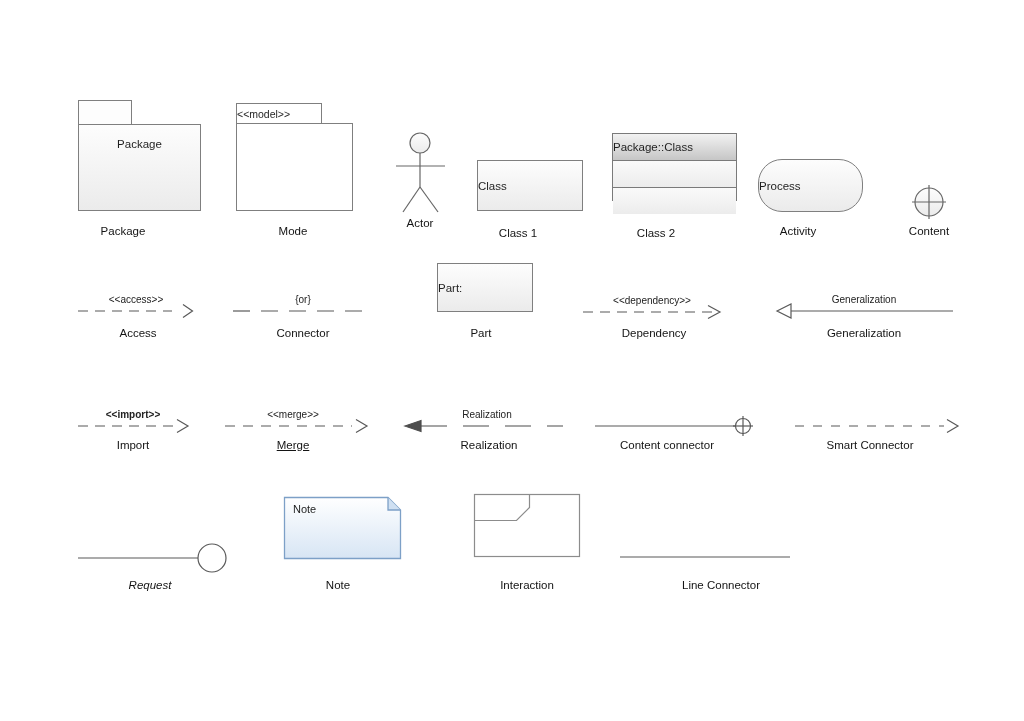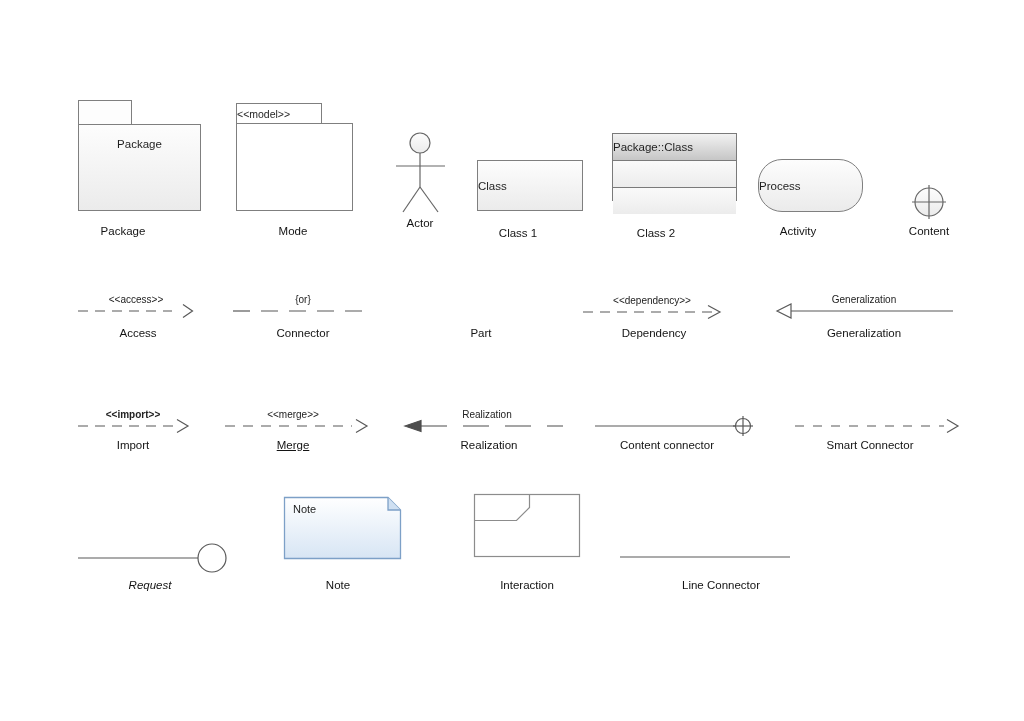--- a/index.html
+++ b/index.html
@@ -142,20 +142,23 @@
       <span>Package::Class</span>
     </div>
     <div style="height:26px;background:linear-gradient(#fafafa,#ececec);border-bottom:1px solid #7a7a7a;"></div>
     <div style="height:26px;background:linear-gradient(#fafafa,#ececec);"></div>
   </div>
 
   <div class="abs shape center" style="left:758px;top:159px;width:105px;height:53px;border-radius:24px;">
     <span>Process</span>
   </div>
 
+  <div class="abs shape center" style="left:437px;top:263px;width:96px;height:49px;">
+    <span>Part:</span>
+  </div>
 
   <div class="shape-text" style="left:293px;top:503px;font-size:11px;">Note</div>
 
   <div class="conn-label" style="left:136px;top:294px;">&lt;&lt;access&gt;&gt;</div>
   <div class="conn-label" style="left:303px;top:294px;">{or}</div>
   <div class="conn-label" style="left:652px;top:295px;">&lt;&lt;dependency&gt;&gt;</div>
   <div class="conn-label" style="left:864px;top:294px;">Generalization</div>
   <div class="conn-label" style="left:133px;top:409px;font-weight:bold;">&lt;&lt;import&gt;&gt;</div>
   <div class="conn-label" style="left:293px;top:409px;">&lt;&lt;merge&gt;&gt;</div>
   <div class="conn-label" style="left:487px;top:409px;">Realization</div>

